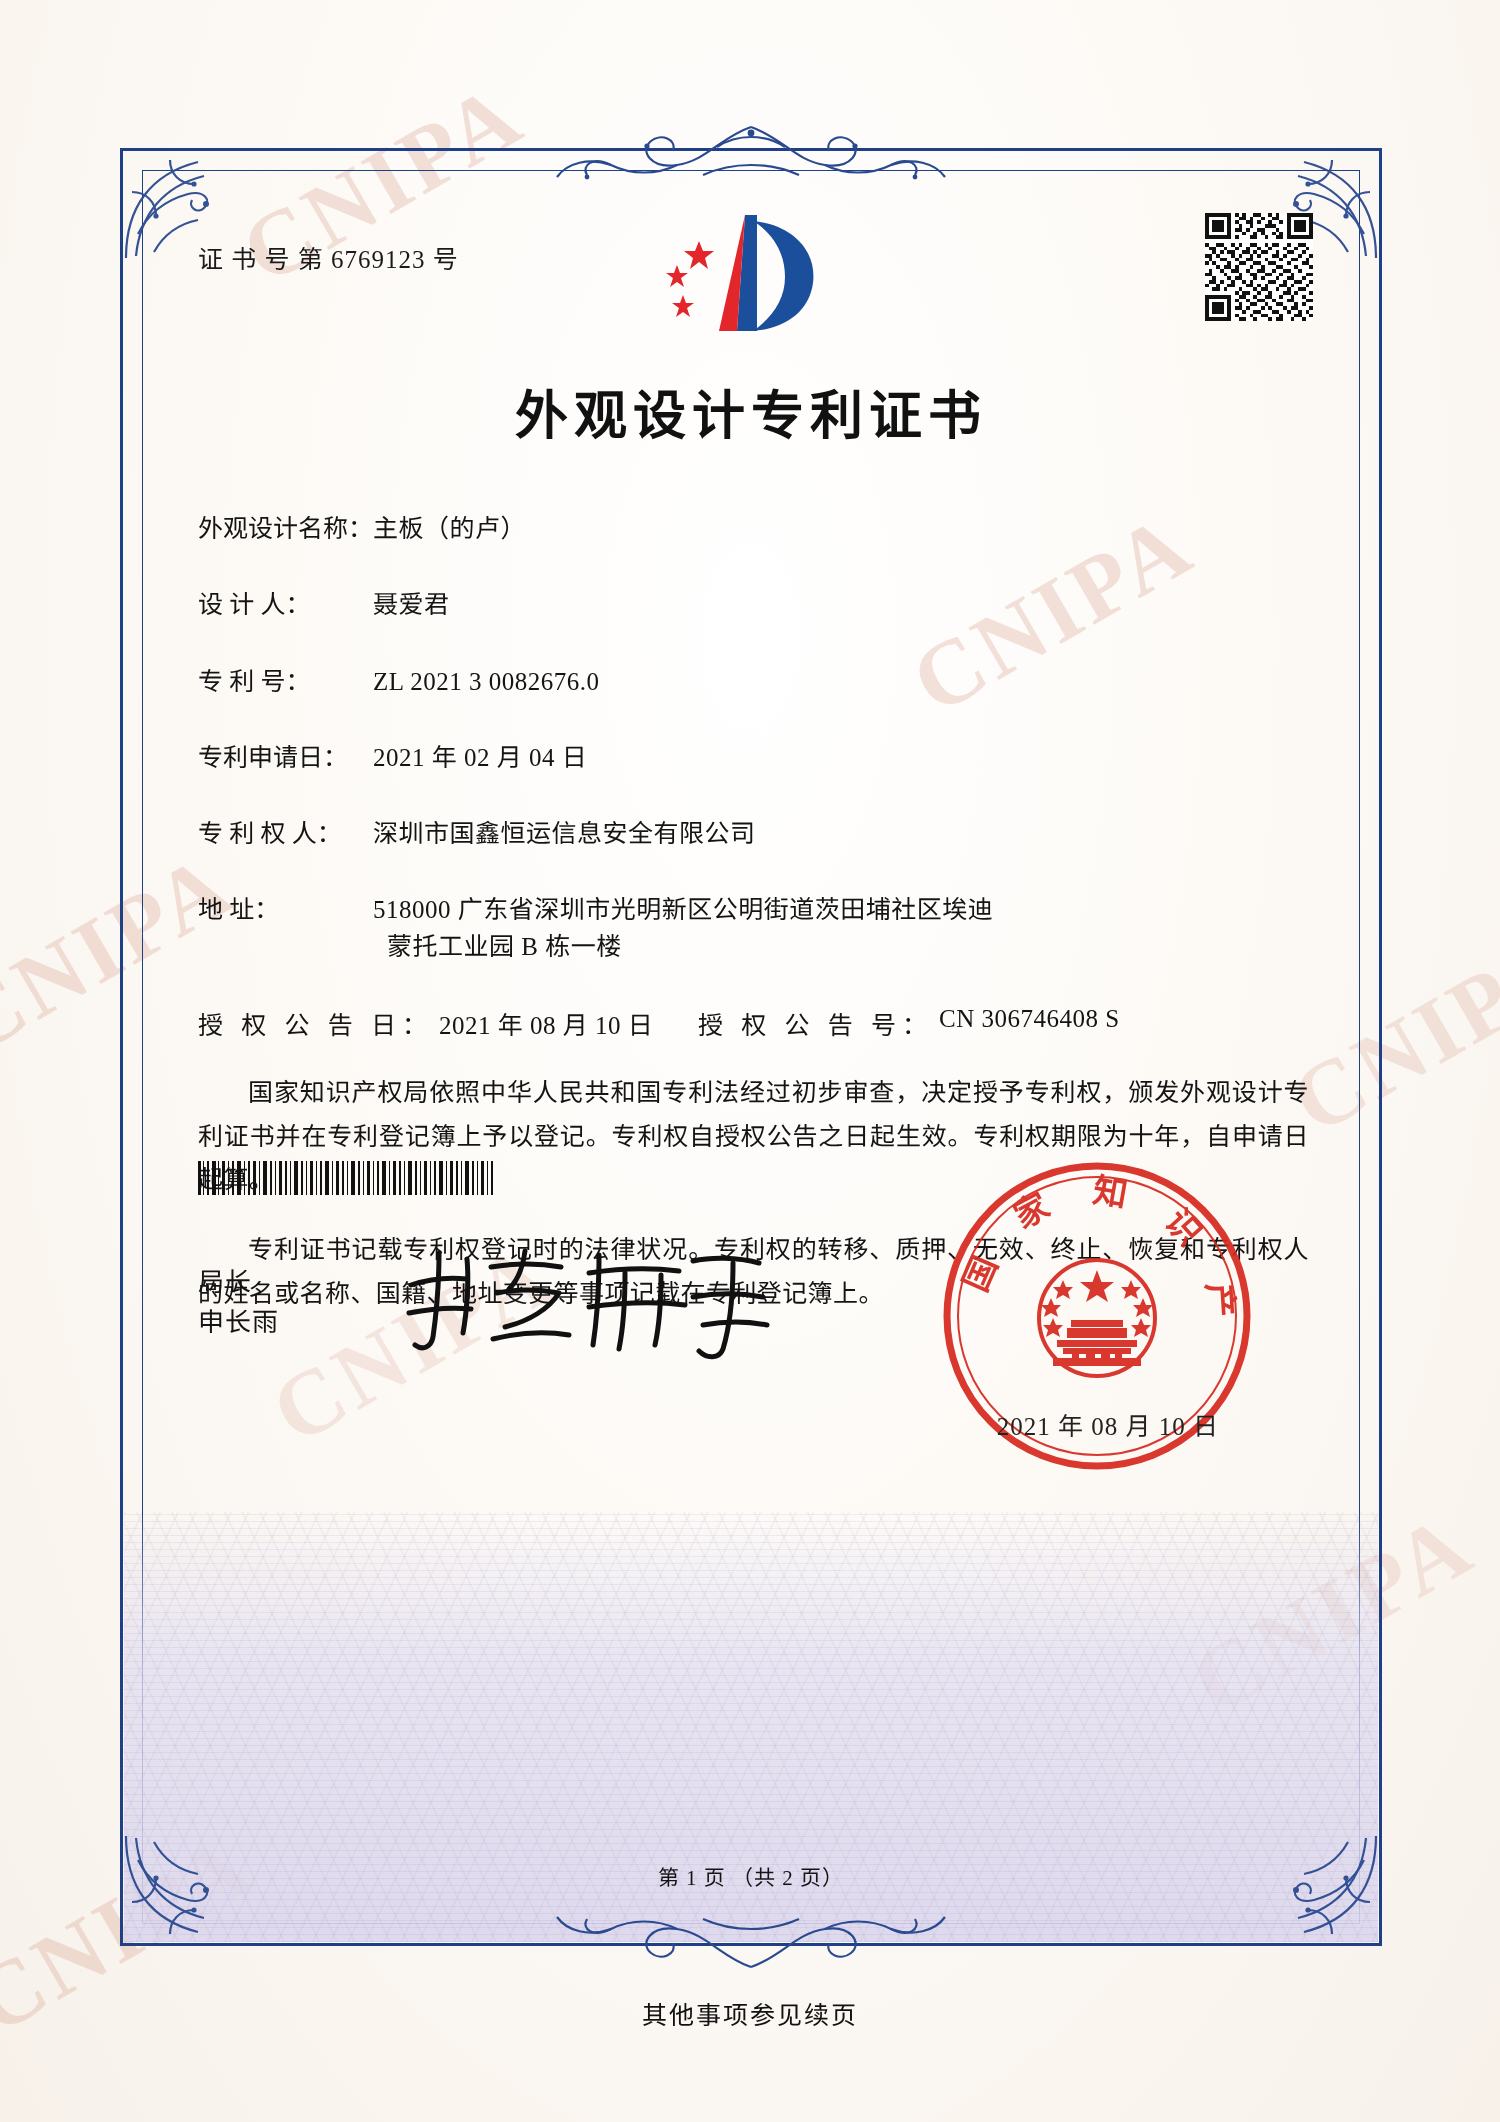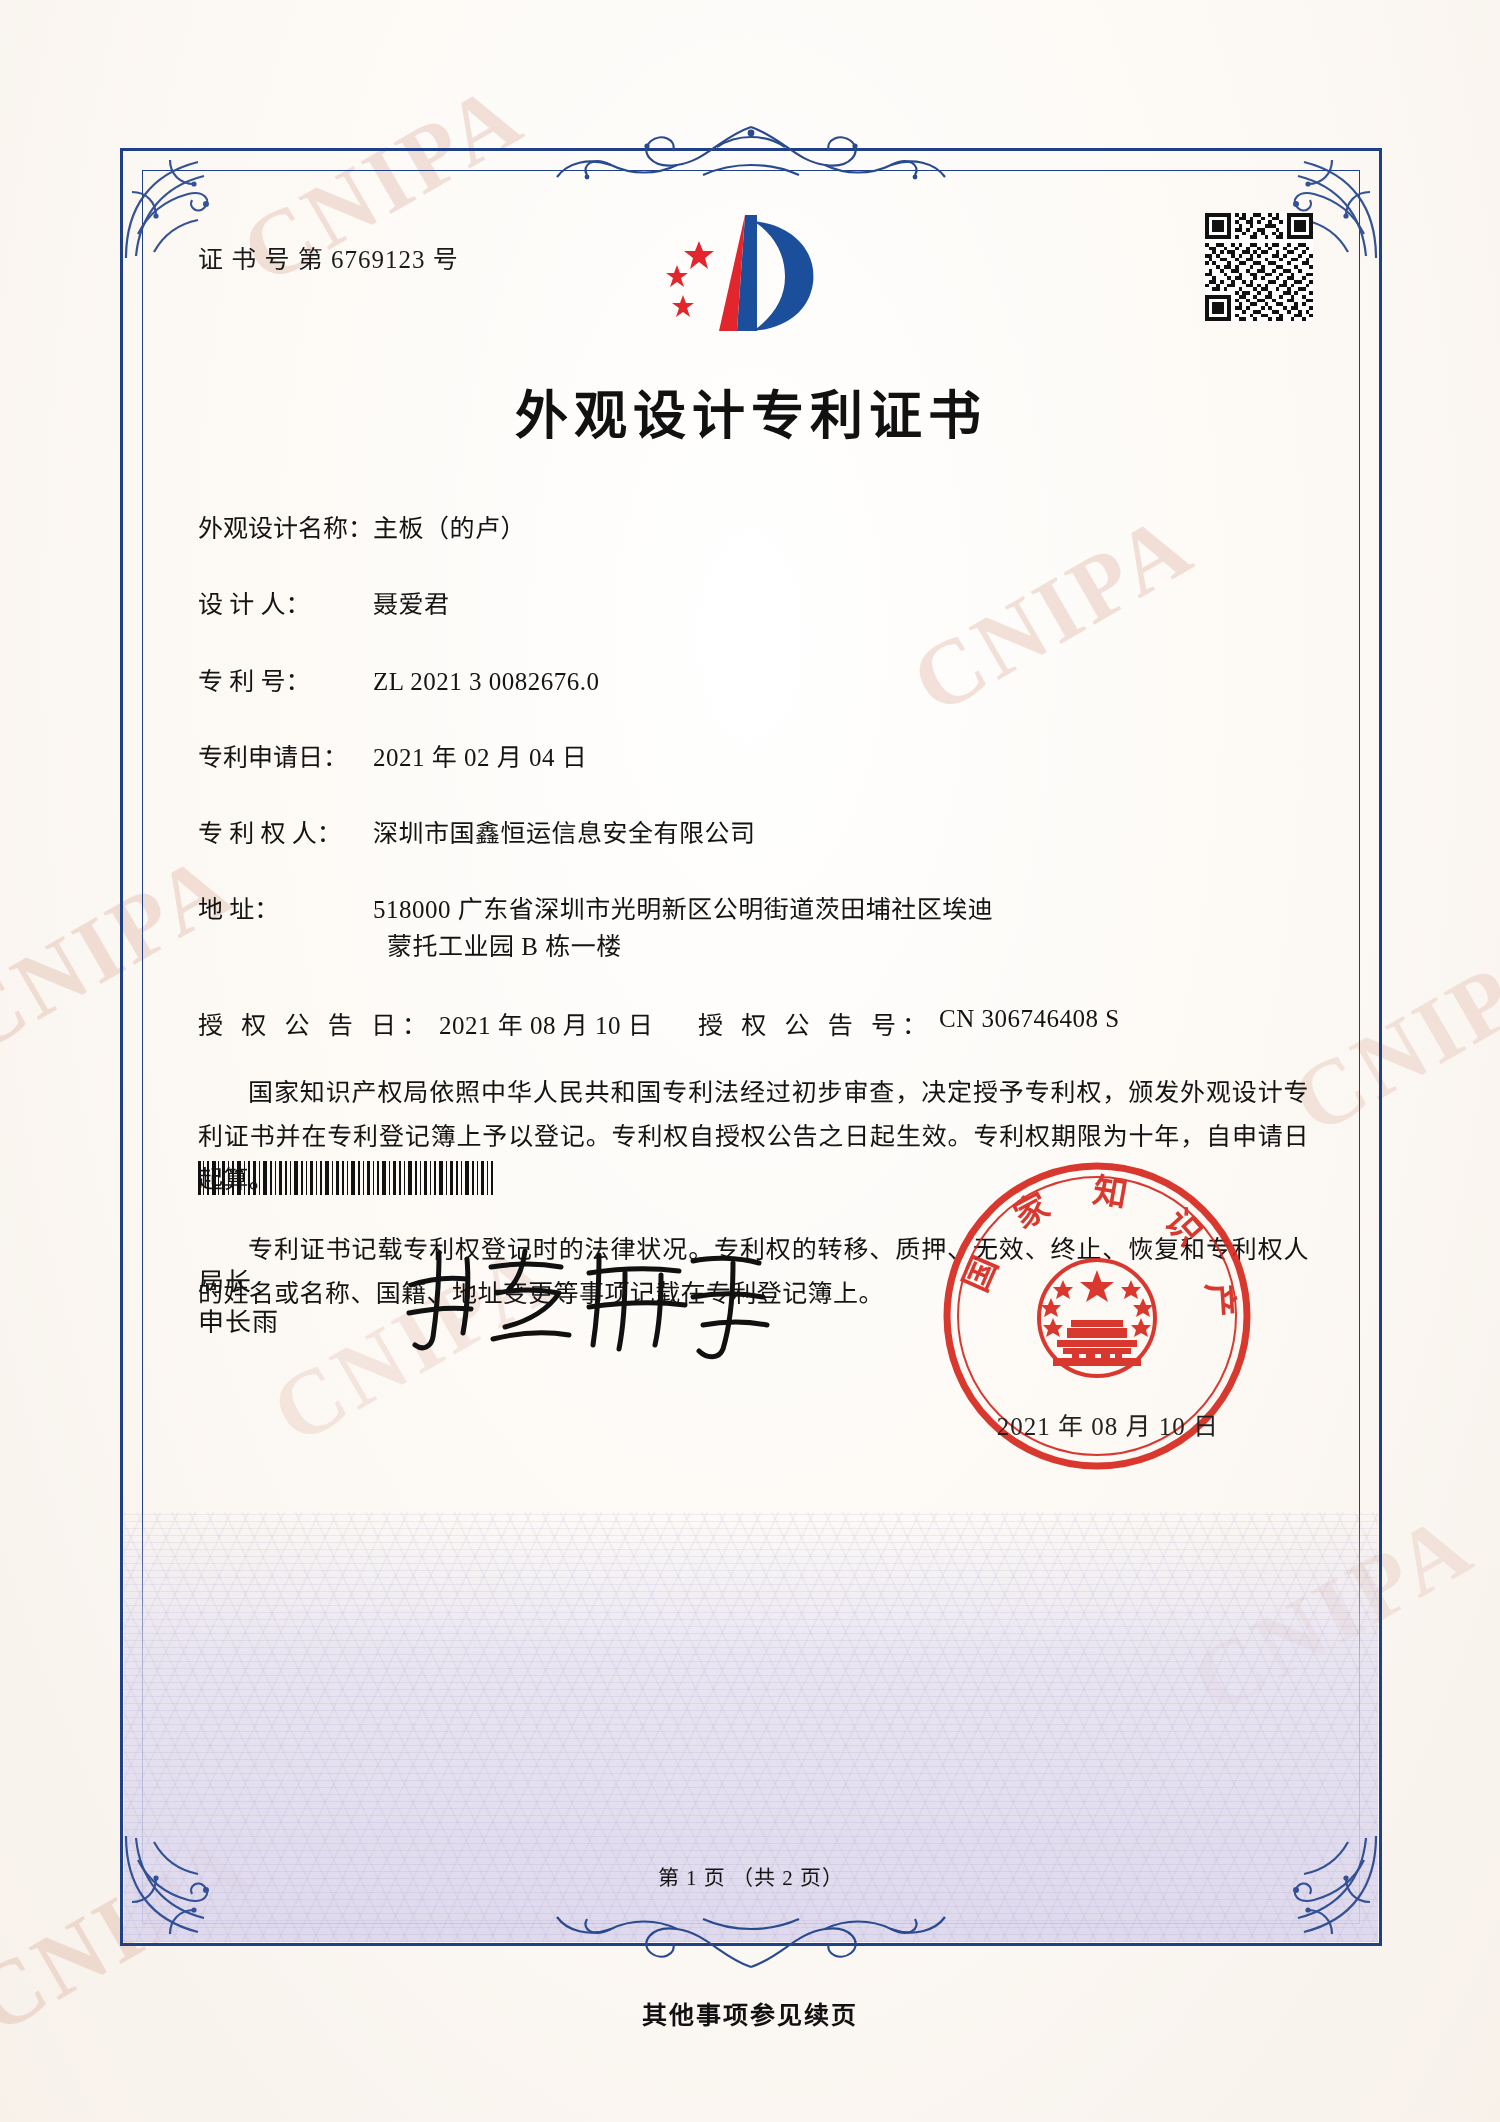--- a/index.html
+++ b/index.html
@@ -262,21 +262,21 @@
     letter-spacing: 1px;
   }
 
   .footnote {
     position: absolute;
     left: 0;
     right: 0;
     top: 1995px;
     text-align: center;
     font-size: 25px;
-    font-weight: bold;
+    font-weight: normal;
     color: #111;
     letter-spacing: 2px;
     z-index: 6;
   }
 </style>
 </head>
 <body>
 
 <div class="page-bg"></div>
 

